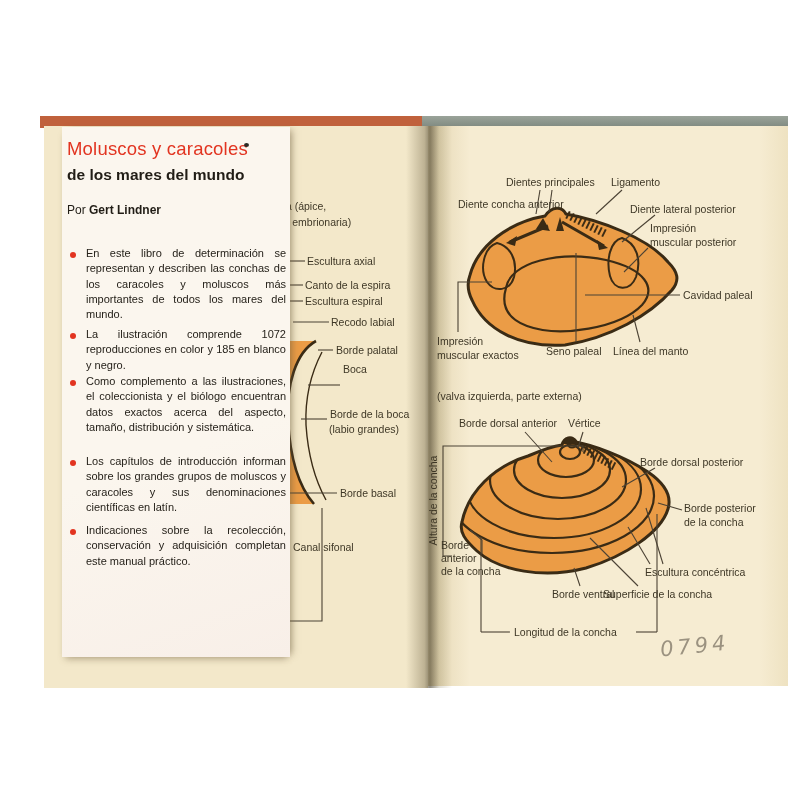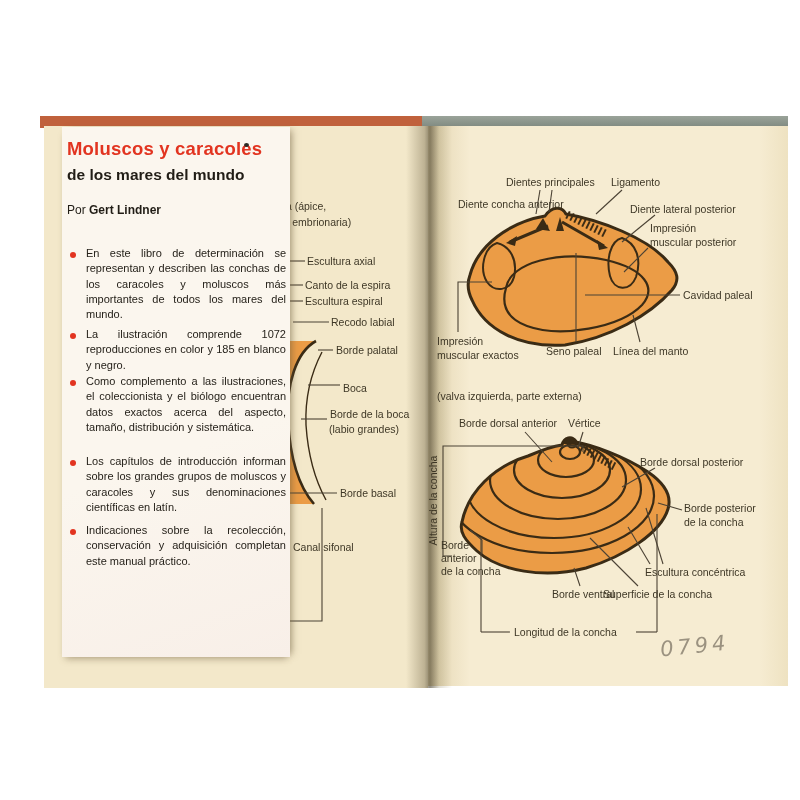--- a/index.html
+++ b/index.html
@@ -15,21 +15,21 @@
       background:linear-gradient(90deg,#e3d5b1 0px,#f6ecd2 42px,#f6ecd2 92%,#eee2c1 100%);}
   #gutter{left:406px;top:126px;width:46px;height:562px;
       background:linear-gradient(90deg,rgba(90,78,46,0) 0%,rgba(90,78,46,.35) 40%,
       rgba(56,48,26,.55) 52%,rgba(120,108,66,.22) 72%,rgba(90,78,46,0) 100%);}
   #flap{left:62px;top:127px;width:228px;height:530px;
       background:linear-gradient(160deg,#fbf6ee 60%,#f8efe8 100%);
       box-shadow:5px 0 7px -3px rgba(110,92,60,.5), 0 5px 7px -3px rgba(110,92,60,.4);
       z-index:30;}
   .speck{width:5px;height:4px;border-radius:50%;background:#2c2a24;z-index:31;}
   
-  .flap-title{left:5px;top:11px;font-size:18.5px;font-weight:bold;color:#e23420;letter-spacing:.2px;}
+  .flap-title{left:5px;top:11px;font-size:18.5px;font-weight:normal;color:#e23420;letter-spacing:.2px;}
   .flap-subtitle{left:5px;top:39px;font-size:15.5px;font-weight:bold;color:#211d16;}
   .flap-byline{left:5px;top:76px;font-size:12px;color:#211d16;}
   .bullet-par{left:24px;width:200px;font-size:11px;line-height:15.3px;color:#26221b;
       text-align:justify;}
   .bullet-dot{left:8px;width:6px;height:6px;border-radius:50%;background:#e23420;}
   
   .lbl{font-size:10.5px;line-height:13px;color:#3e3726;white-space:nowrap;z-index:20;}
   .hdr{font-size:12px;color:#322c1e;white-space:nowrap;z-index:20;}
   .hdr b{font-weight:bold;}
   #altura-label{left:376px;top:494px;width:115px;text-align:center;
@@ -156,21 +156,21 @@
     </g>
   </svg>
 
   <div class="abs lbl" style="left:283px;top:200px">ta (ápice,</div>
   <div class="abs lbl" style="left:280px;top:216px">ra embrionaria)</div>
   <div class="abs lbl" style="left:307px;top:255px">Escultura axial</div>
   <div class="abs lbl" style="left:305px;top:279px">Canto de la espira</div>
   <div class="abs lbl" style="left:305px;top:295px">Escultura espiral</div>
   <div class="abs lbl" style="left:331px;top:316px">Recodo labial</div>
   <div class="abs lbl" style="left:336px;top:344px">Borde palatal</div>
-  <div class="abs lbl" style="left:343px;top:382px">Boca</div>
+  <div class="abs lbl" style="left:343px;top:363px">Boca</div>
   <div class="abs lbl" style="left:330px;top:408px">Borde de la boca</div>
   <div class="abs lbl" style="left:329px;top:423px">(labio grandes)</div>
   <div class="abs lbl" style="left:340px;top:487px">Borde basal</div>
   <div class="abs lbl" style="left:293px;top:541px">Canal sifonal</div>
   <div class="abs lbl" style="left:270px;top:615px">cha</div>
 
 
   <div class="abs lbl" style="left:506px;top:176px">Dientes principales</div>
   <div class="abs lbl" style="left:611px;top:176px">Ligamento</div>
   <div class="abs lbl" style="left:458px;top:198px">Diente concha anterior</div>

